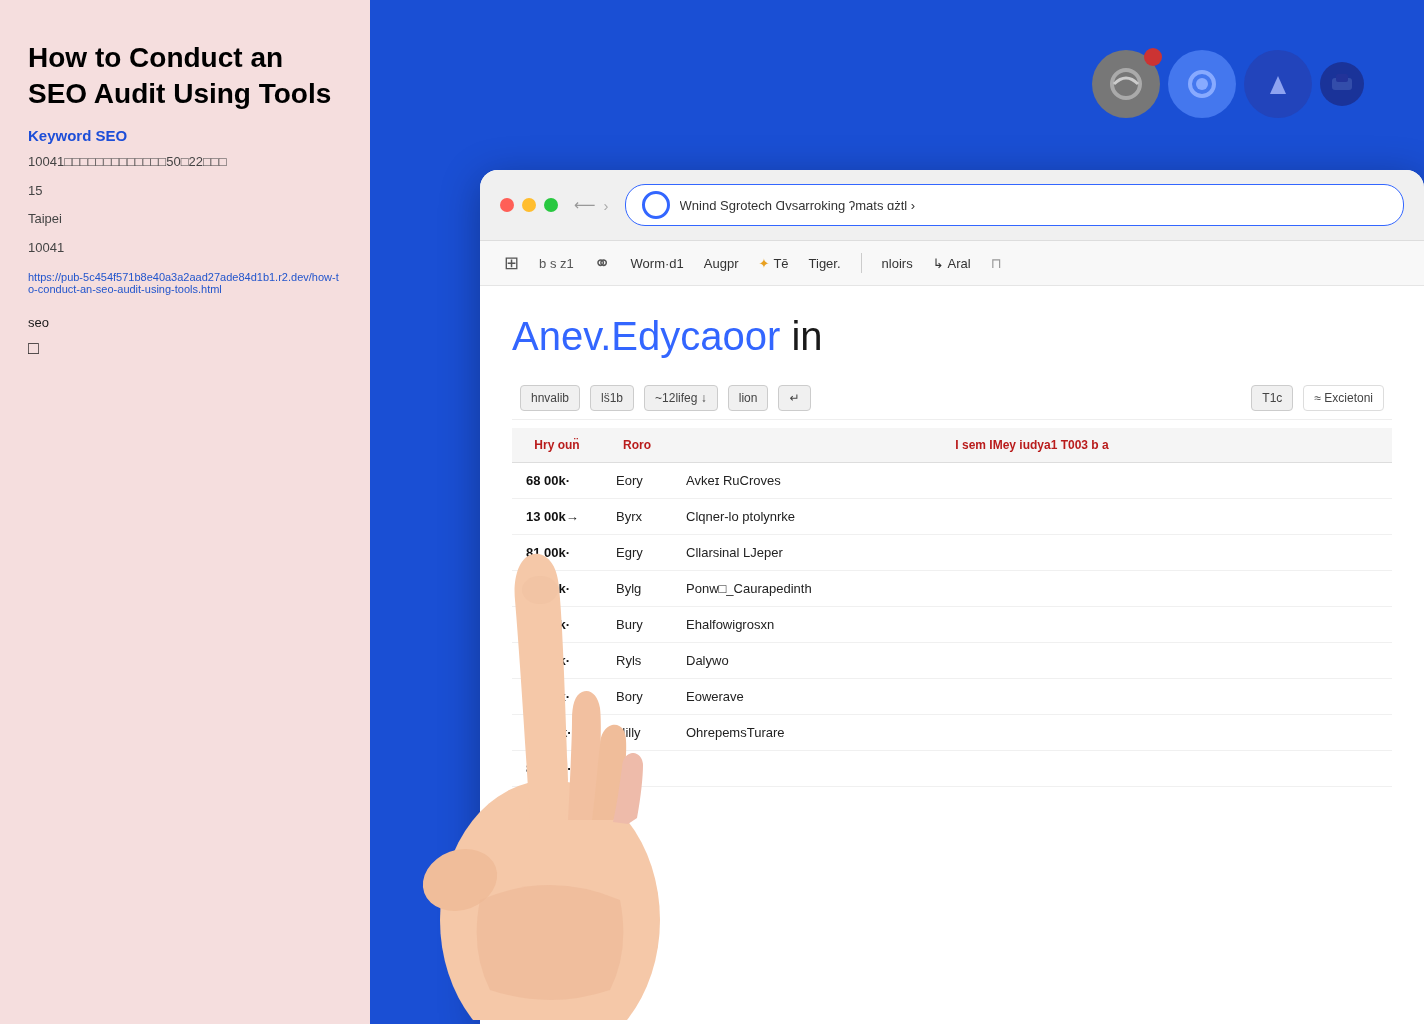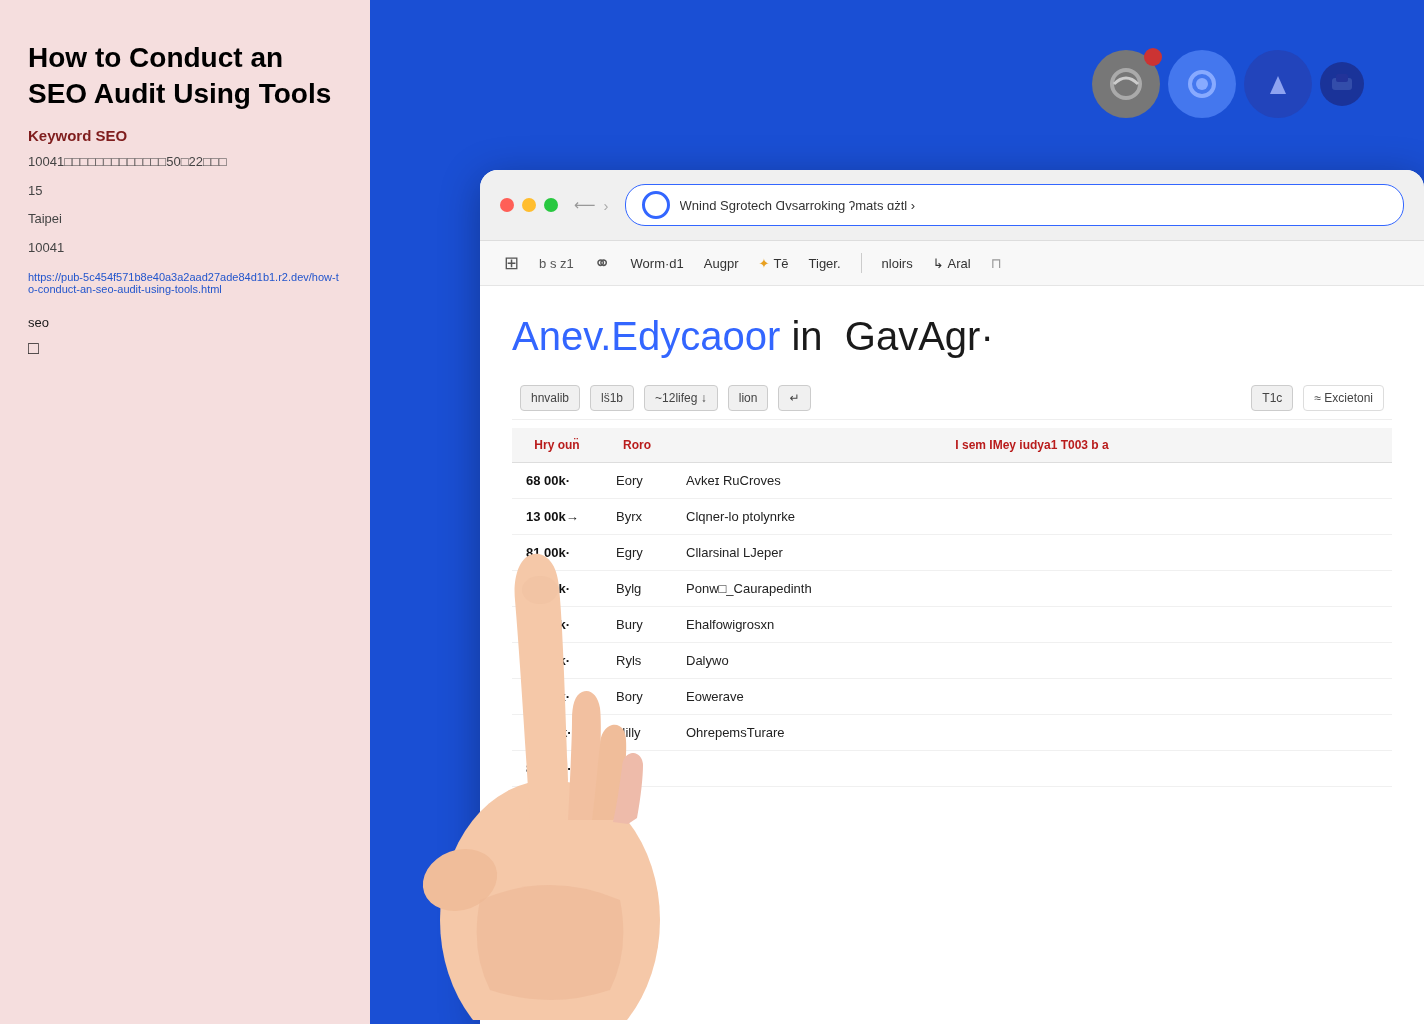--- a/index.html
+++ b/index.html
@@ -29,21 +29,21 @@
       font-size: 28px;
       font-weight: 700;
       color: #000000;
       line-height: 1.3;
       margin-bottom: 6px;
     }
 
     .sidebar-keyword {
       font-size: 15px;
       font-weight: 600;
-      color: #7f1d1d;
+      color: #1d4ed8;
     }
 
     .sidebar-meta {
       font-size: 13px;
       color: #444;
       line-height: 1.6;
     }
 
     .sidebar-url {
       font-size: 11px;
@@ -352,21 +352,20 @@
       </span>
       <span style="font-size:14px;color:#999;">⊓</span>
     </div>
 
     <div class="browser-content">
 
       <div class="page-header">
         <span class="header-blue">Anev.</span>
         <span class="header-blue">Edycaoor</span>
         <span class="header-black">&nbsp;in</span>
-        <span class="header-black">&nbsp;&nbsp;GavAgr·</span>
       </div>
 
       <div class="table-toolbar">
         <span class="toolbar-filter-btn">hnvalib</span>
         <span class="toolbar-filter-btn">ls̈1b</span>
         <span class="toolbar-filter-btn">~12lifeg ↓</span>
         <span class="toolbar-filter-btn">lion</span>
         <span class="toolbar-filter-btn">↵</span>
         <span style="flex:1;"></span>
         <span class="toolbar-filter-btn">T1c</span>

